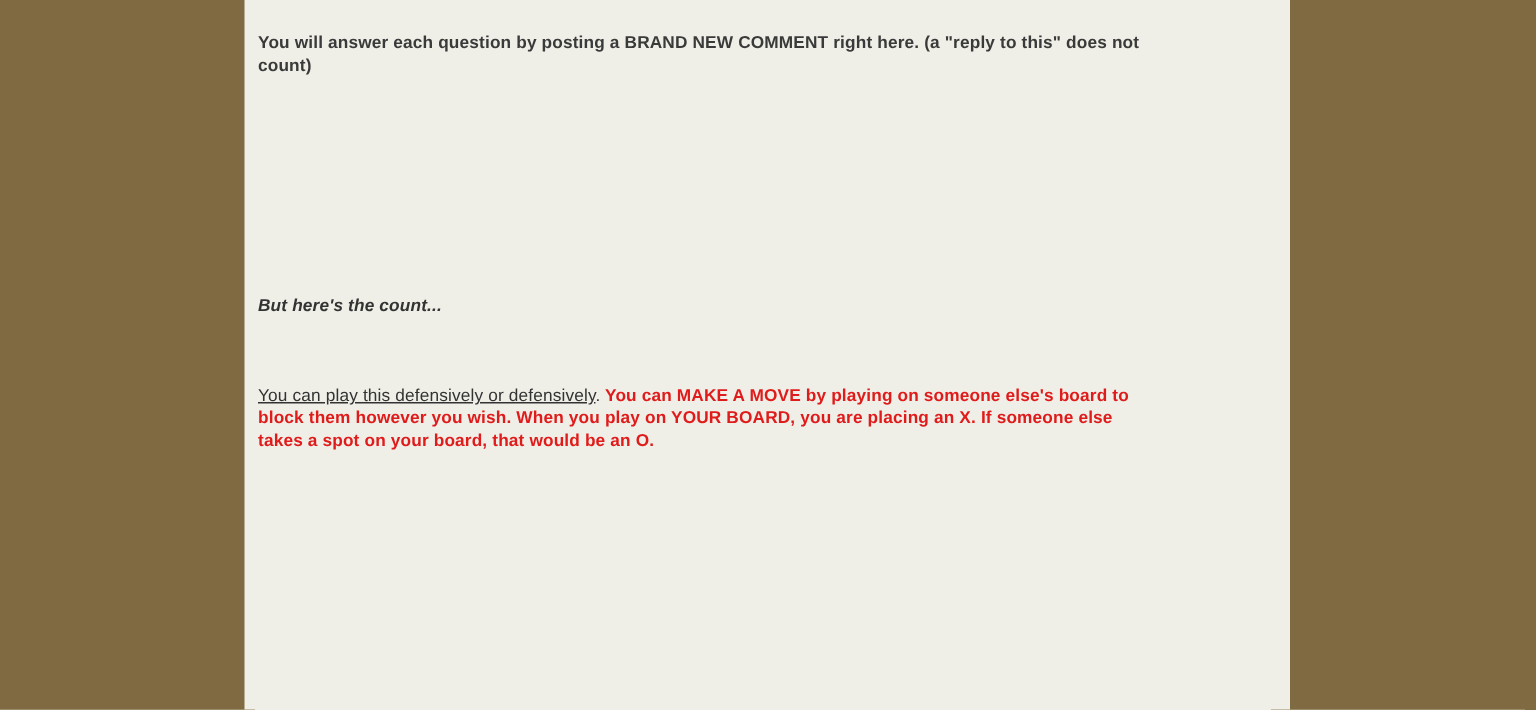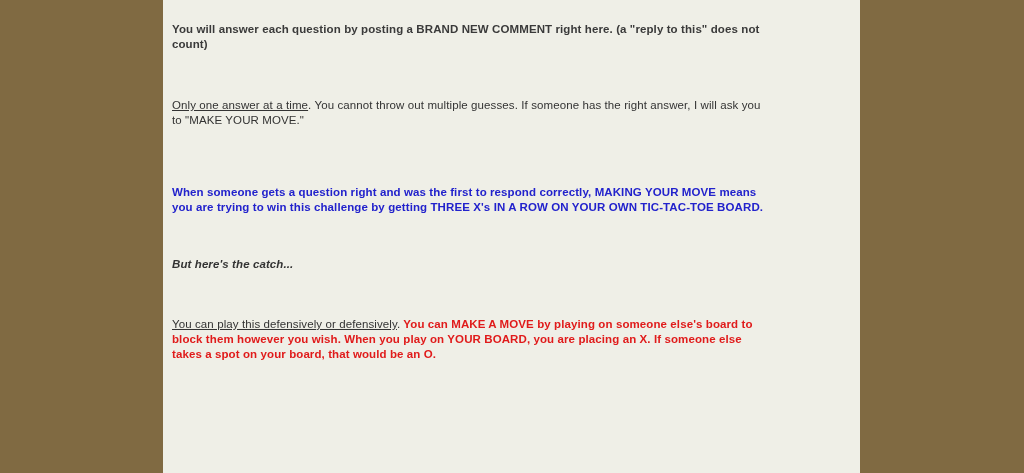--- a/index.html
+++ b/index.html
@@ -76,32 +76,30 @@
 <body>
 
 <div class="page">
   <div class="content-column">
     <div class="text-body">
 
       <p class="para p-bold">You will answer each question by posting a BRAND NEW COMMENT right here.  (a "reply to this" does not count)</p>
 
       <div class="gap-1"></div>
 
-      <p class="para"><span class="underline">Only one answer at a time</span><span>.  You cannot throw out multiple guesses.  If someone has the right answer, I will ask you to "MAKE YOUR MOVE."</span></p>
 
       <div class="gap-2"></div>
 
 
       <div class="gap-3"></div>
 
-      <p class="para p-blue">When someone gets a question right and was the first to respond correctly, MAKING YOUR MOVE means you are trying to win this challenge by getting THREE X's IN A ROW ON YOUR OWN TIC-TAC-TOE BOARD.</p>
 
       <div class="gap-4"></div>
 
-      <p class="para p-italic-bold">But here's the catch...</p>
+      <p class="para p-italic-bold">But here's the count...</p>
 
       <div class="gap-5"></div>
 
       <p class="para p-red"><span class="underline inline-plain">You can play this defensively or defensively</span><span class="inline-plain">.</span><span>  You can MAKE A MOVE by playing on someone else's board to block them however you wish.  When you play on YOUR BOARD, you are placing an X.  If someone else takes a spot on your board, that would be an O.</span></p>
 
     </div>
   </div>
 </div>
 
 </body></html>

